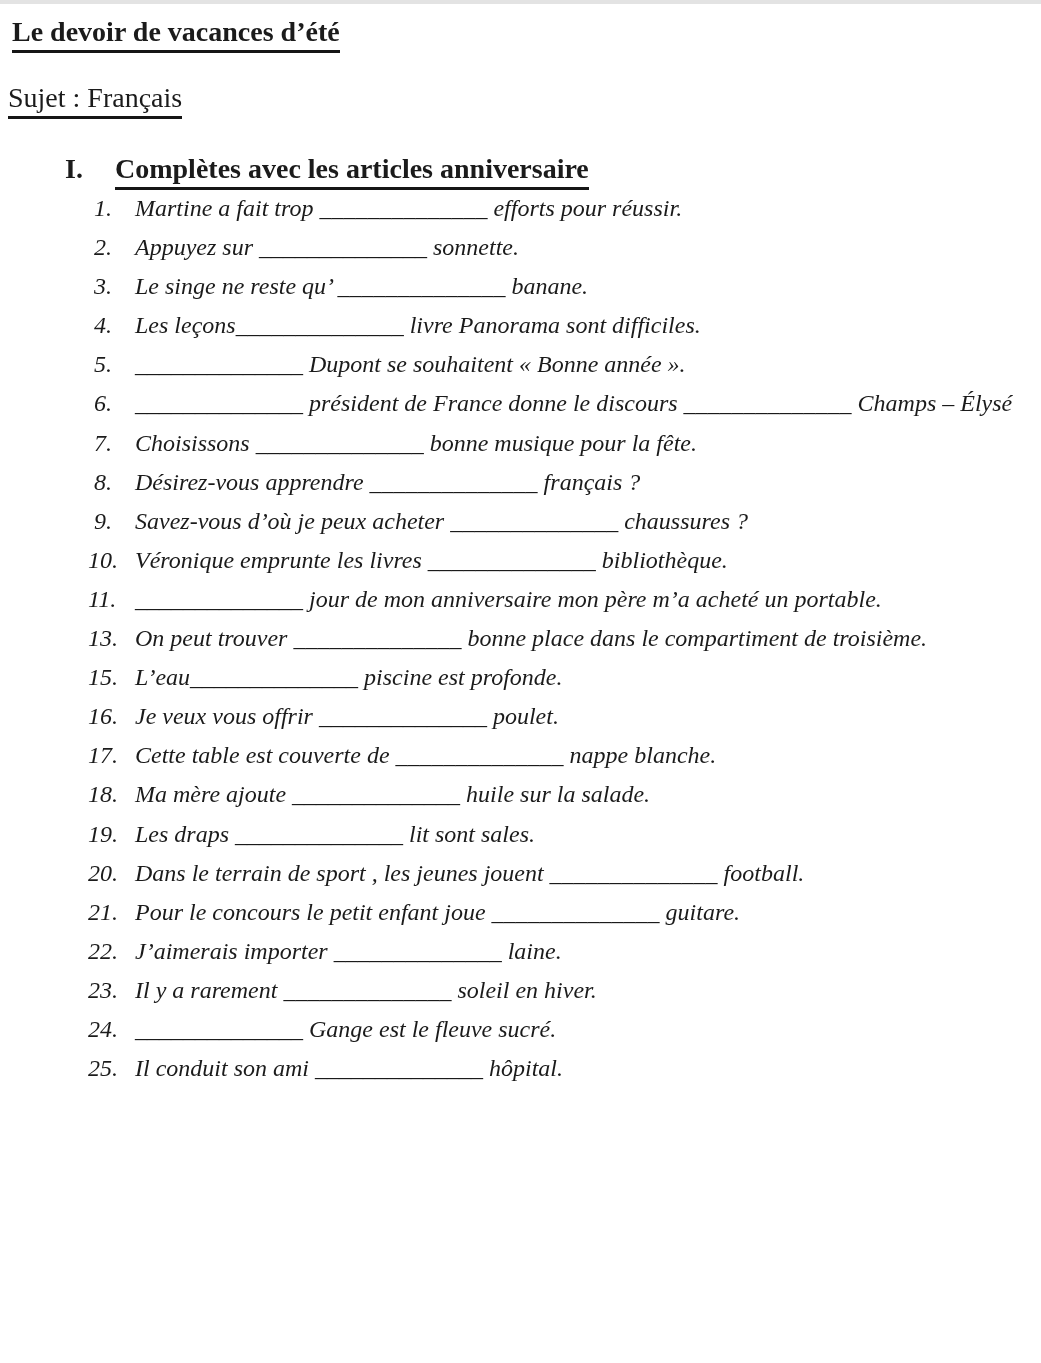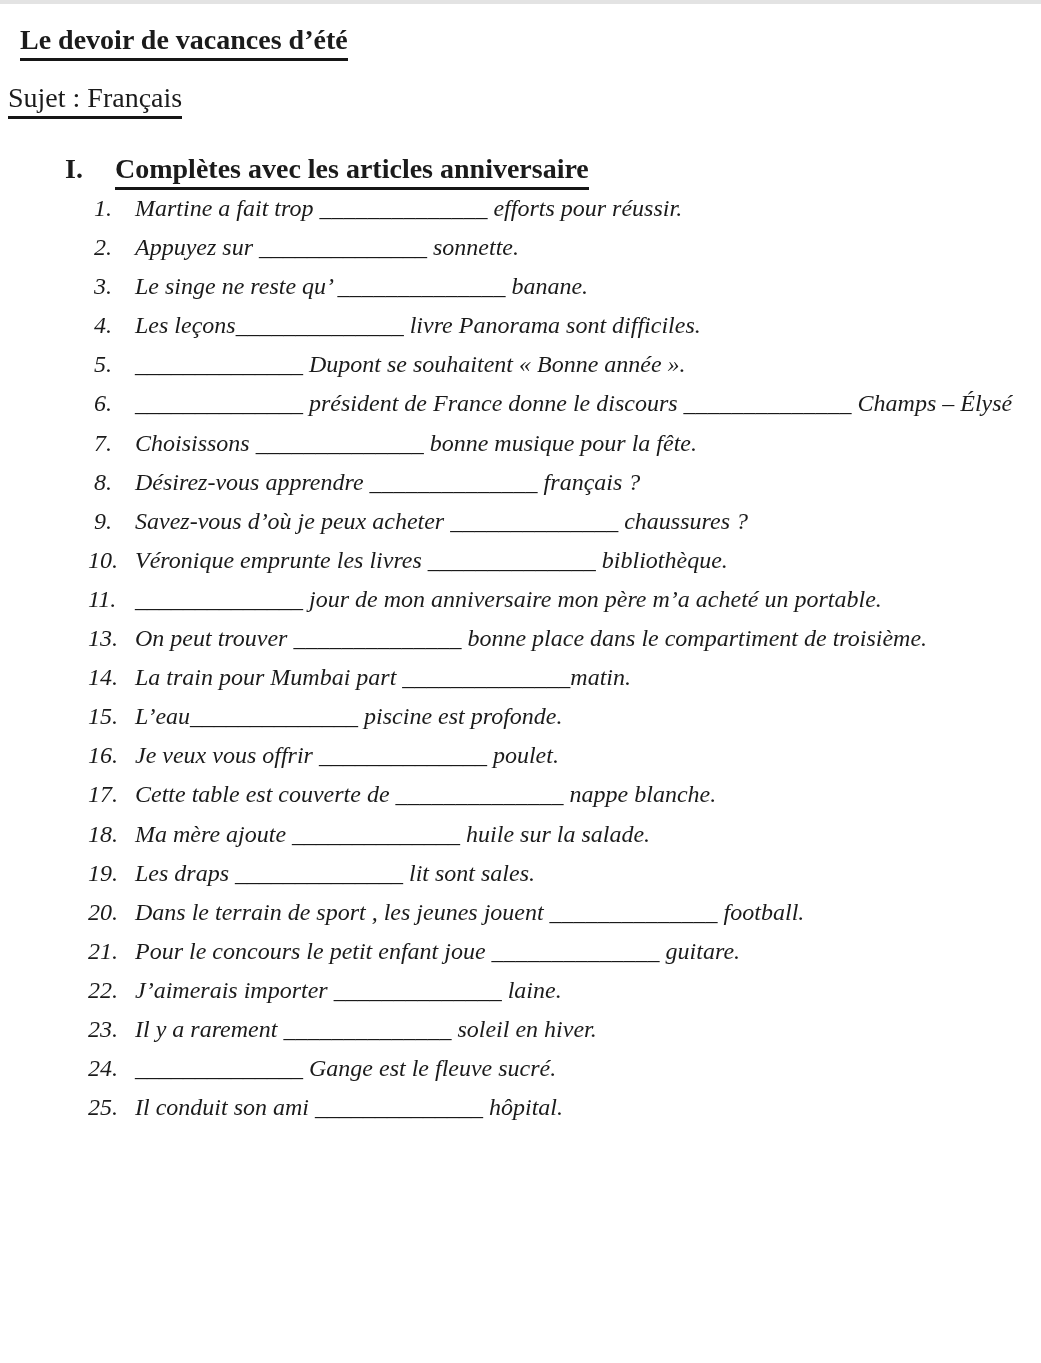--- a/index.html
+++ b/index.html
@@ -4,21 +4,21 @@
 <style>
   html,body{margin:0;padding:0;background:#ffffff;}
   body{
     width:1041px;height:1363px;overflow:hidden;
     font-family:"Liberation Serif","DejaVu Serif",serif;
     color:#1b1b1b;
   }
   .page{position:relative;width:1041px;height:1363px;background:#ffffff;overflow:hidden;}
   .top-strip{position:absolute;top:0;left:0;width:1041px;height:4px;background:#e3e3e3;}
   .doc-title{
-    position:absolute;left:8px;top:12px;margin:12px;
+    position:absolute;left:8px;top:12px;margin:4px;
     font-size:28px;font-weight:bold;white-space:nowrap;
   }
   .subject{
     position:absolute;left:8px;top:82px;margin:0;
     font-size:28px;font-weight:normal;white-space:nowrap;
   }
   .underlined{
     display:inline-block;border-bottom:3px solid #161616;padding-bottom:2px;
   }
   .section-head{
@@ -63,21 +63,20 @@
       <div class="row"><span class="num">3.</span><span class="txt">Le singe ne reste qu’ ______________ banane.</span></div>
       <div class="row"><span class="num">4.</span><span class="txt">Les leçons______________ livre Panorama sont difficiles.</span></div>
       <div class="row"><span class="num">5.</span><span class="txt">______________ Dupont se souhaitent « Bonne année ».</span></div>
       <div class="row"><span class="num">6.</span><span class="txt">______________ président de France donne le discours ______________ Champs – Élysé</span></div>
       <div class="row"><span class="num">7.</span><span class="txt">Choisissons ______________ bonne musique pour la fête.</span></div>
       <div class="row"><span class="num">8.</span><span class="txt">Désirez-vous apprendre ______________ français ?</span></div>
       <div class="row"><span class="num">9.</span><span class="txt">Savez-vous d’où je peux acheter ______________ chaussures ?</span></div>
       <div class="row"><span class="num">10.</span><span class="txt">Véronique emprunte les livres ______________ bibliothèque.</span></div>
       <div class="row"><span class="num">11.</span><span class="txt">______________ jour de mon anniversaire mon père m’a acheté un portable.</span></div>
       <div class="row"><span class="num">13.</span><span class="txt">On peut trouver ______________ bonne place dans le compartiment de troisième.</span></div>
-      <div class="row"><span class="num">14.</span><span class="txt">La train pour Mumbai part ______________matin.</span></div>
       <div class="row"><span class="num">15.</span><span class="txt">L’eau______________ piscine est profonde.</span></div>
       <div class="row"><span class="num">16.</span><span class="txt">Je veux vous offrir ______________ poulet.</span></div>
       <div class="row"><span class="num">17.</span><span class="txt">Cette table est couverte de ______________ nappe blanche.</span></div>
       <div class="row"><span class="num">18.</span><span class="txt">Ma mère ajoute ______________ huile sur la salade.</span></div>
       <div class="row"><span class="num">19.</span><span class="txt">Les draps ______________ lit sont sales.</span></div>
       <div class="row"><span class="num">20.</span><span class="txt">Dans le terrain de sport , les jeunes jouent ______________ football.</span></div>
       <div class="row"><span class="num">21.</span><span class="txt">Pour le concours le petit enfant joue ______________ guitare.</span></div>
       <div class="row"><span class="num">22.</span><span class="txt">J’aimerais importer ______________ laine.</span></div>
       <div class="row"><span class="num">23.</span><span class="txt">Il y a rarement ______________ soleil en hiver.</span></div>
       <div class="row"><span class="num">24.</span><span class="txt">______________ Gange est le fleuve sucré.</span></div>

